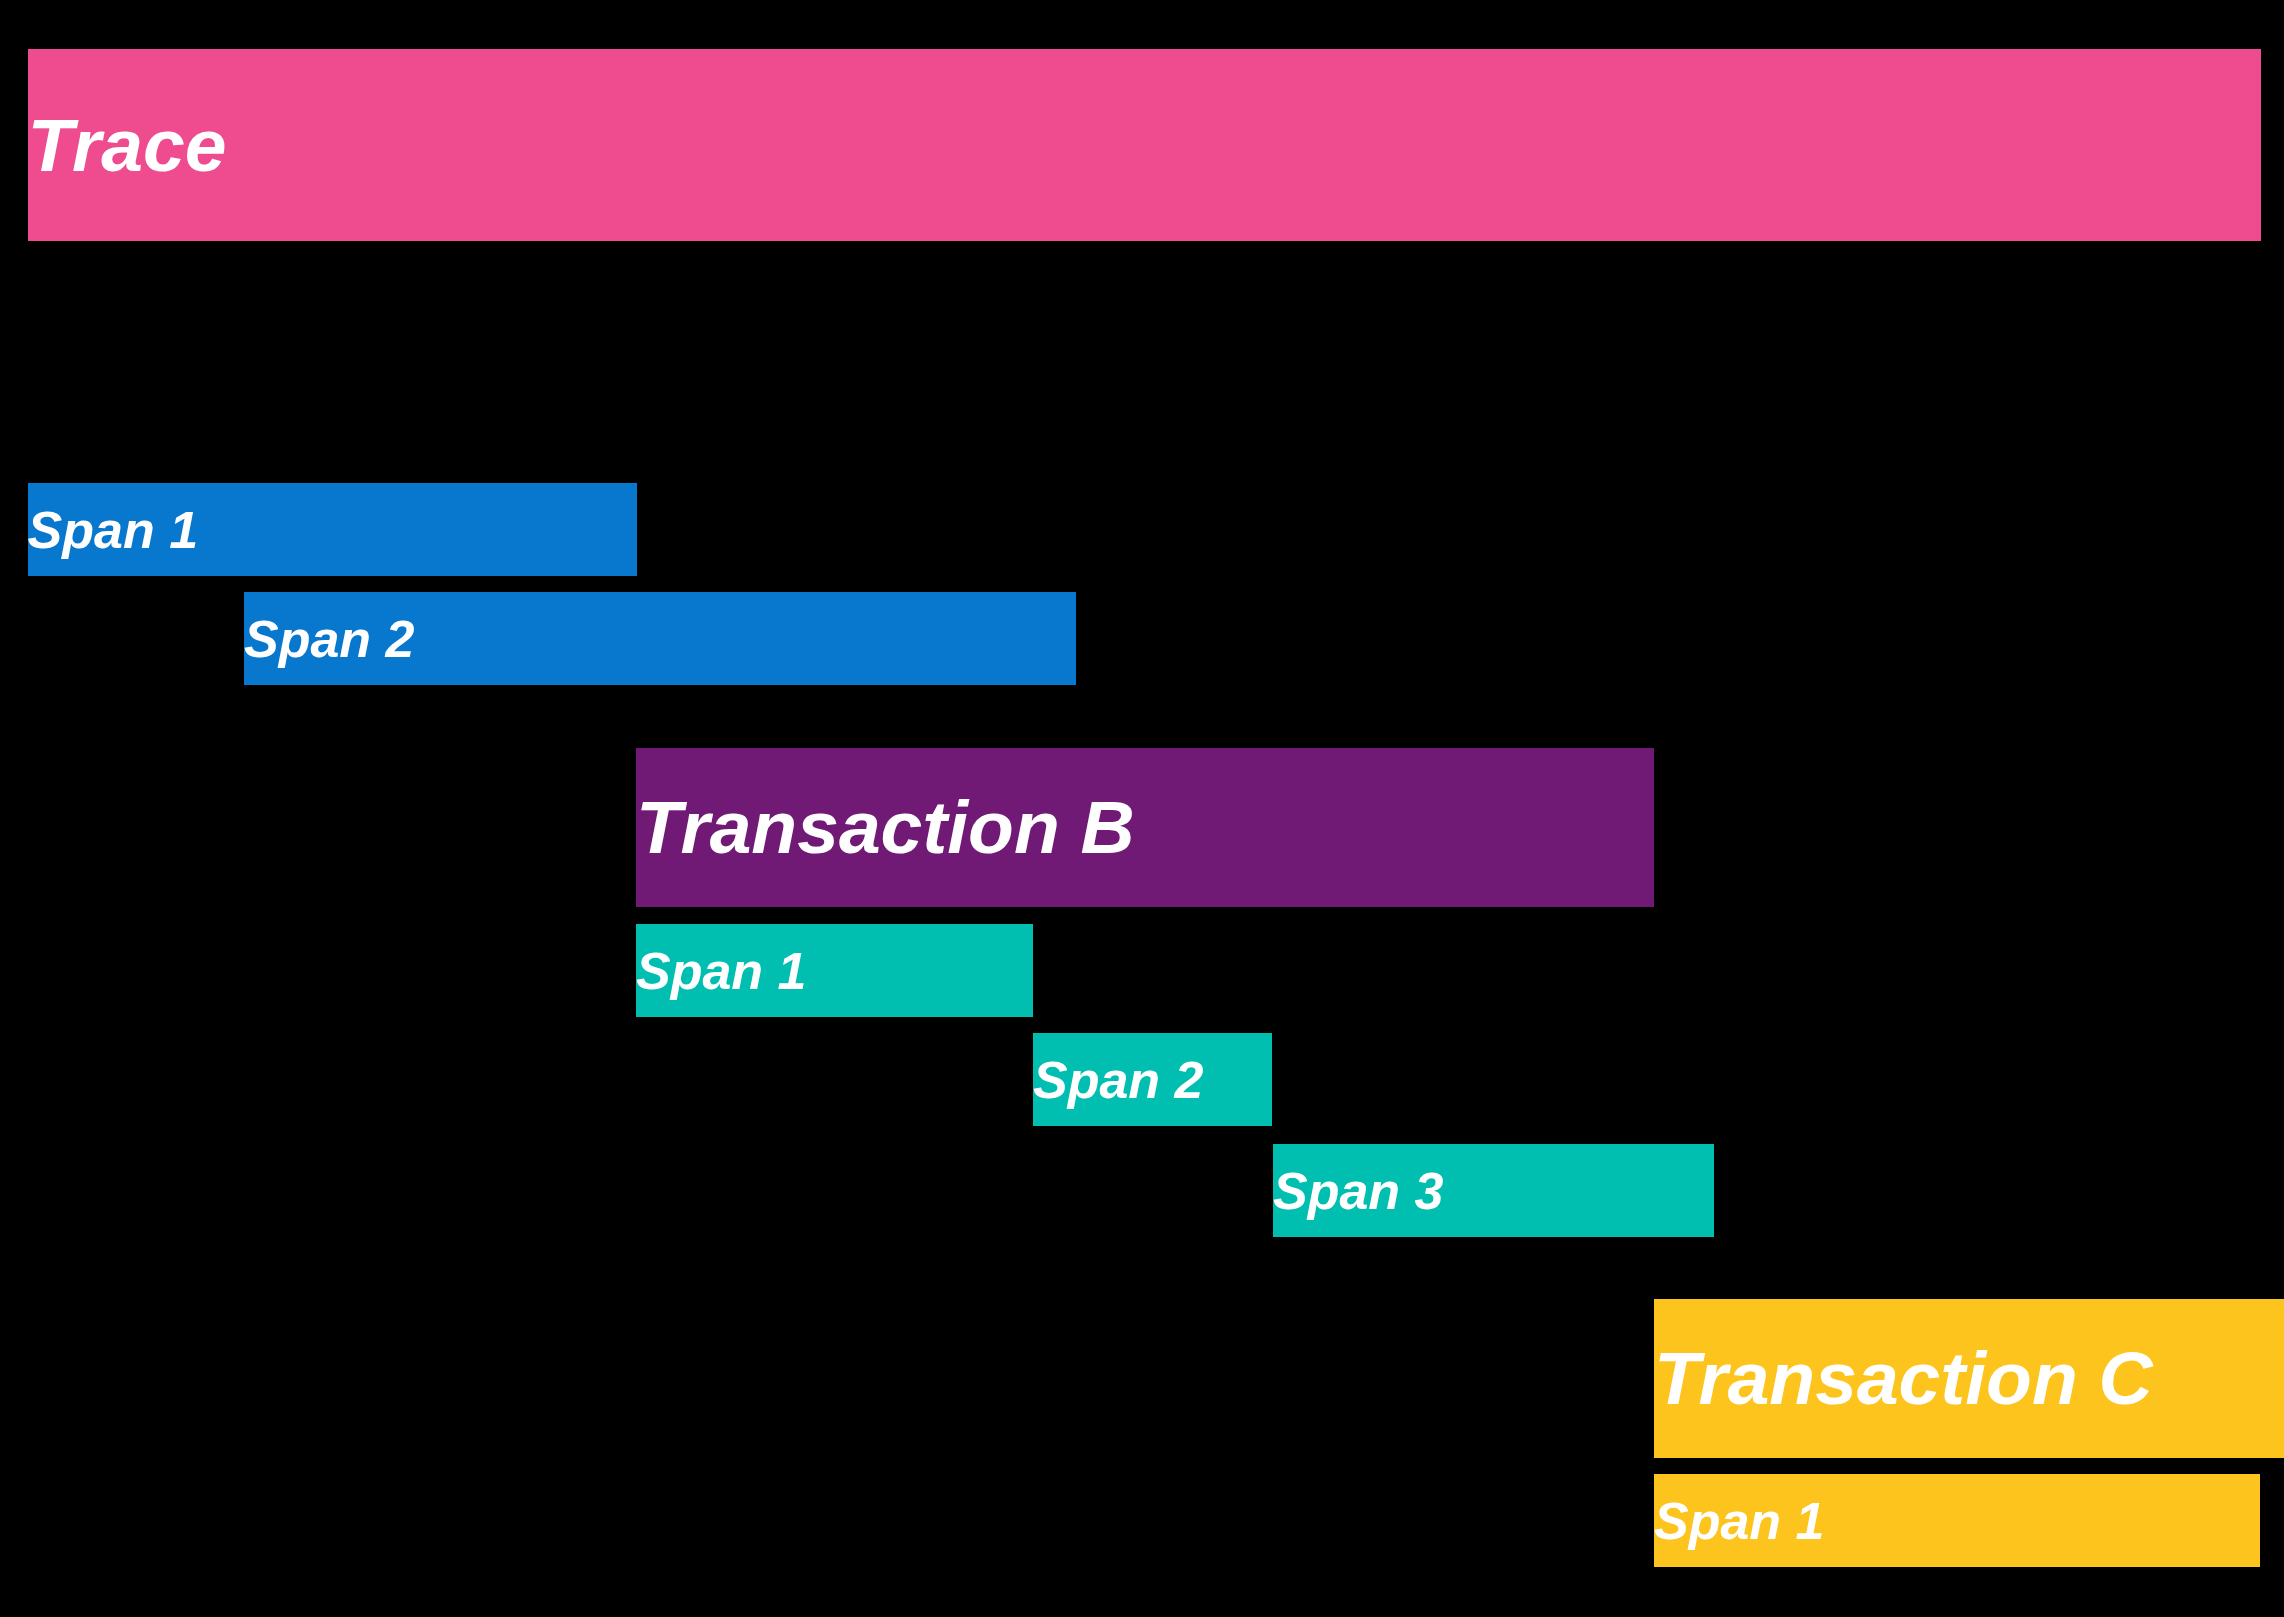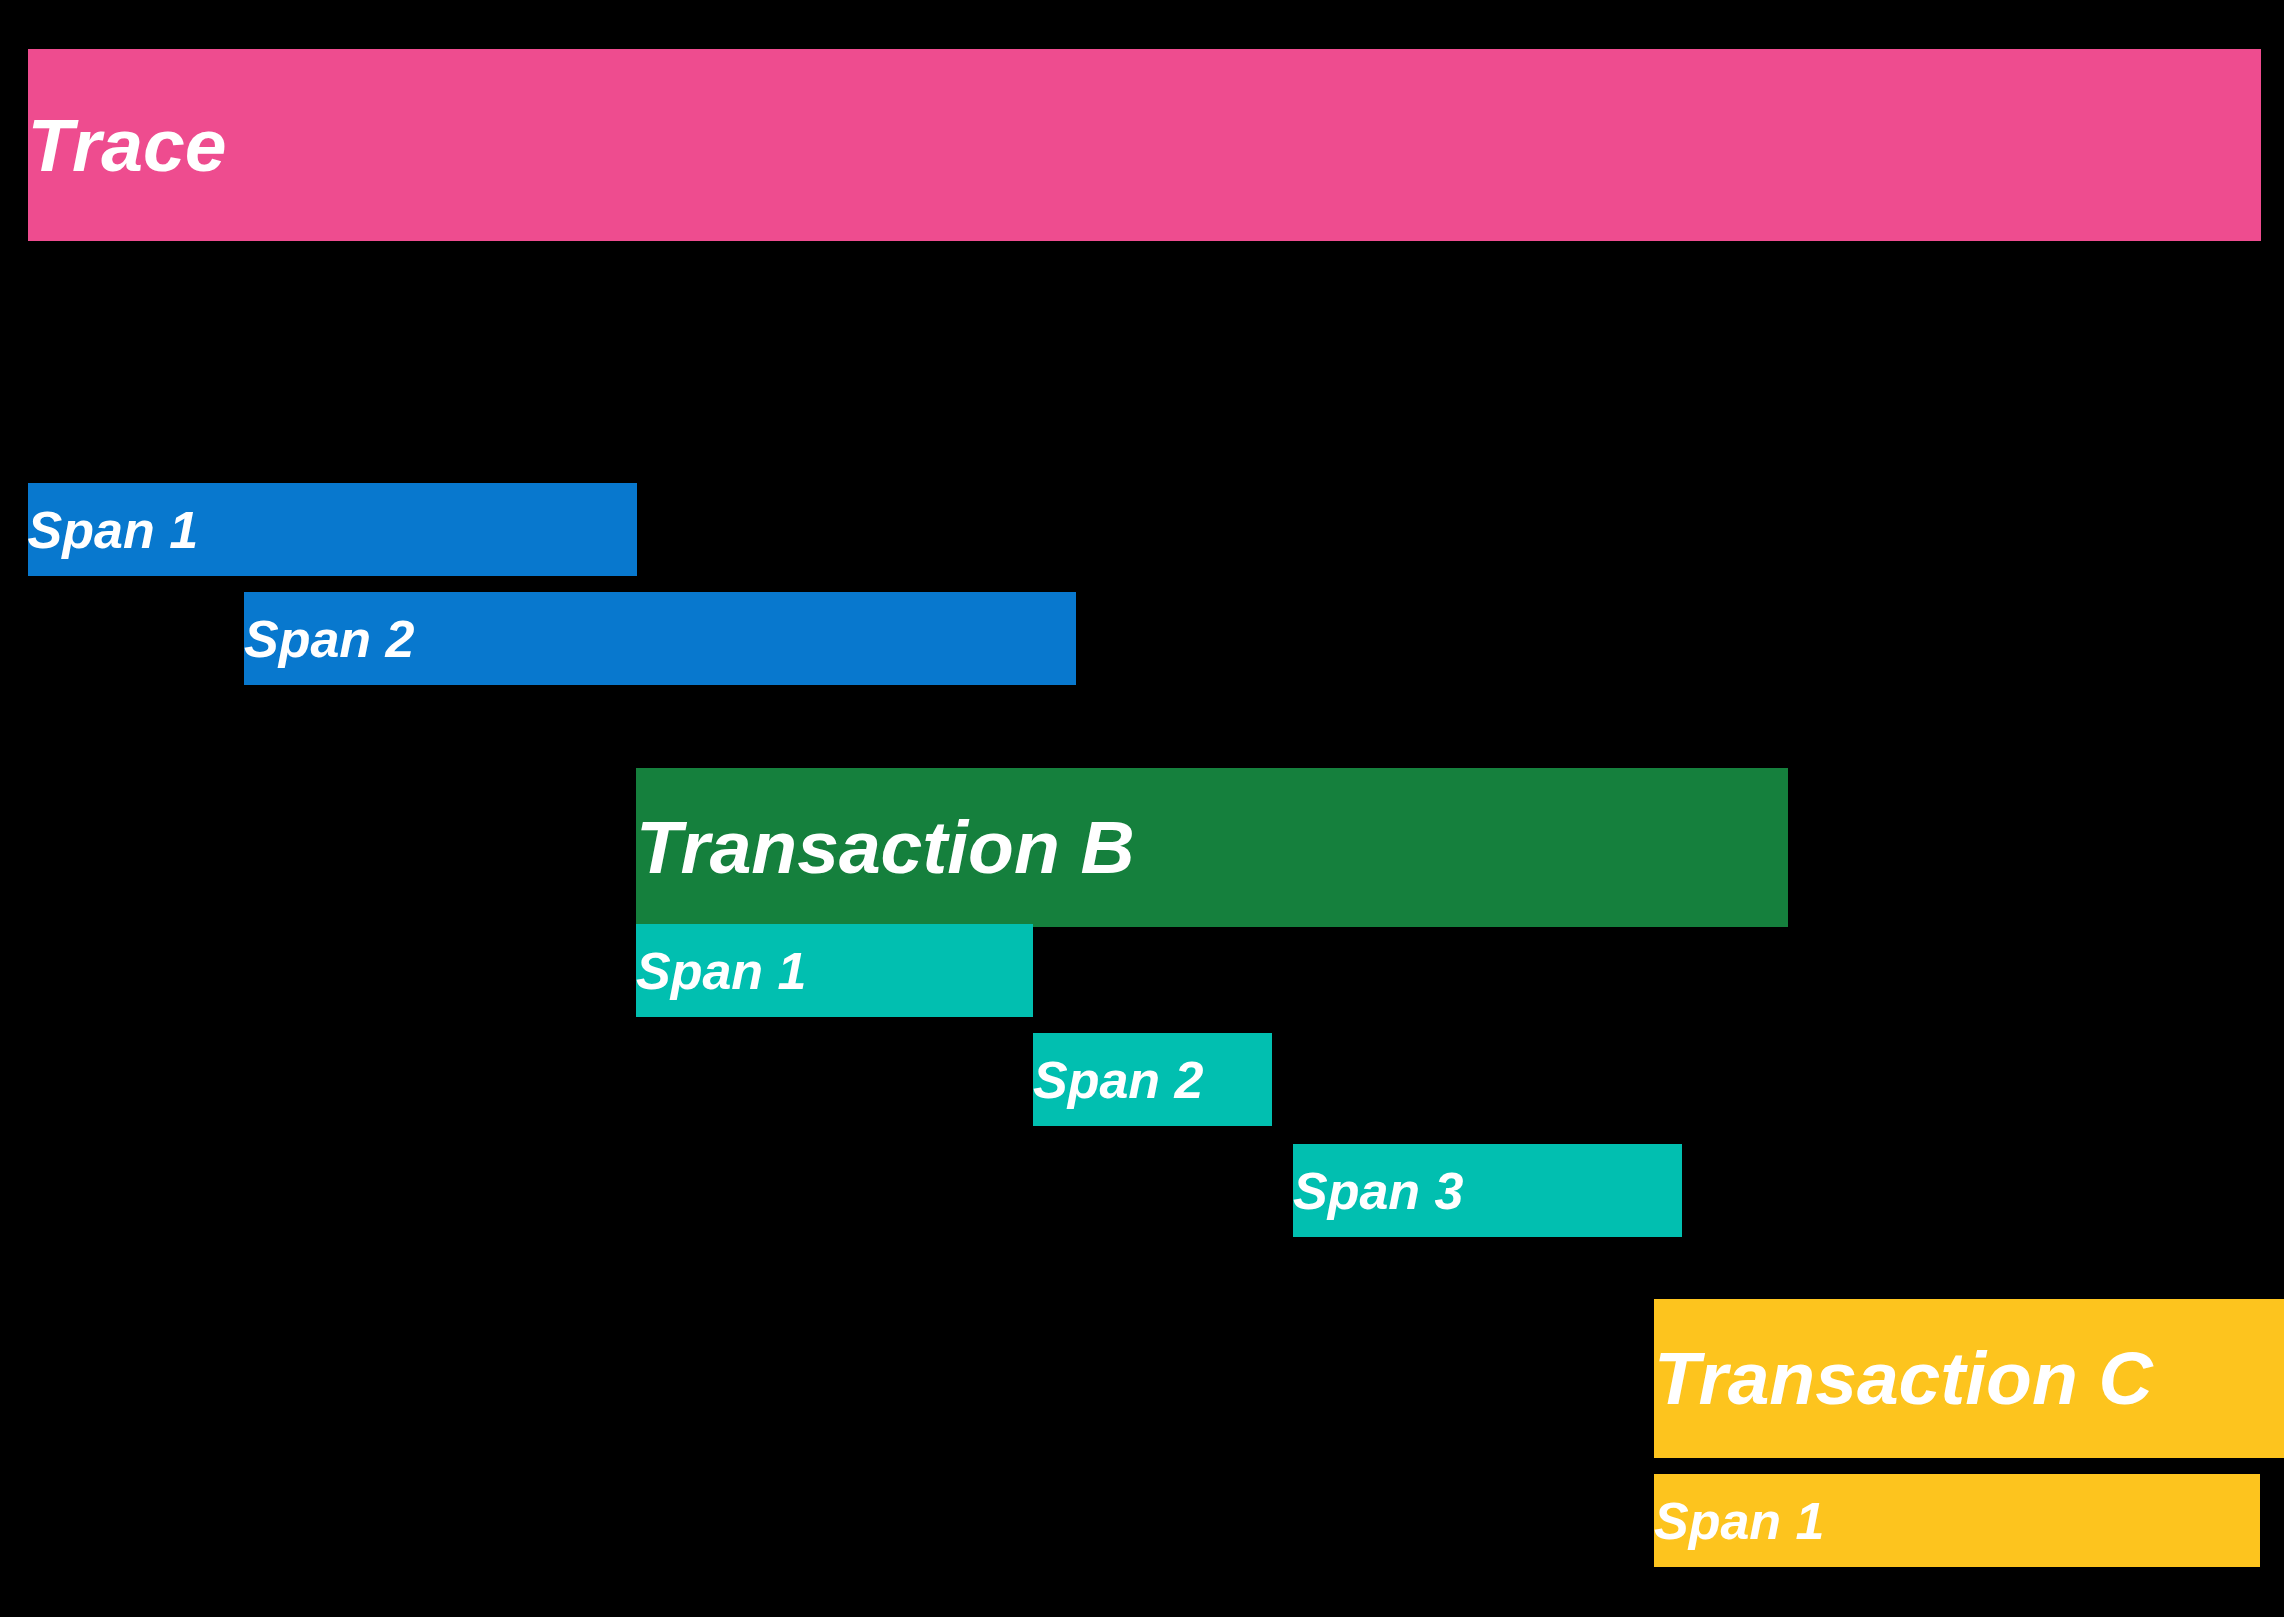--- a/index.html
+++ b/index.html
@@ -43,33 +43,33 @@
 
 
   <div class="bar" style="left: 27.6px; top: 483px; width: 609px; height: 93px; background: rgb(8, 120, 206); font-size: 52px;">
     <span class="bar-label">Span 1</span>
   </div>
 
   <div class="bar" style="left: 244px; top: 592px; width: 832px; height: 93px; background: rgb(8, 120, 206); font-size: 52px;">
     <span class="bar-label">Span 2</span>
   </div>
 
-  <div class="bar" style="left: 636px; top: 768px; width: 1152px; height: 159px; background: #15803d; font-size: 75px;">
+  <div class="bar" style="left: 636px; top: 748px; width: 1018px; height: 159px; background: #701a75; font-size: 75px;">
     <span class="bar-label">Transaction B</span>
   </div>
 
   <div class="bar" style="left: 636px; top: 924px; width: 397px; height: 93px; background: rgb(1, 191, 176); font-size: 52px;">
     <span class="bar-label">Span 1</span>
   </div>
 
   <div class="bar" style="left: 1033px; top: 1033px; width: 239px; height: 93px; background: rgb(1, 191, 176); font-size: 52px;">
     <span class="bar-label">Span 2</span>
   </div>
 
-  <div class="bar" style="left: 1273px; top: 1144px; width: 389px; height: 93px; background: rgb(1, 191, 176); font-size: 52px; margin-left: 20px;">
+  <div class="bar" style="left: 1273px; top: 1144px; width: 441px; height: 93px; background: rgb(1, 191, 176); font-size: 52px;">
     <span class="bar-label">Span 3</span>
   </div>
 
   <div class="bar" style="left: 1654px; top: 1299px; width: 725px; height: 159px; background: rgb(253, 196, 30); font-size: 75px;">
     <span class="bar-label">Transaction C</span>
   </div>
 
   <div class="bar" style="left: 1654px; top: 1474px; width: 606px; height: 93px; background: rgb(253, 196, 30); font-size: 52px;">
     <span class="bar-label">Span 1</span>
   </div>

